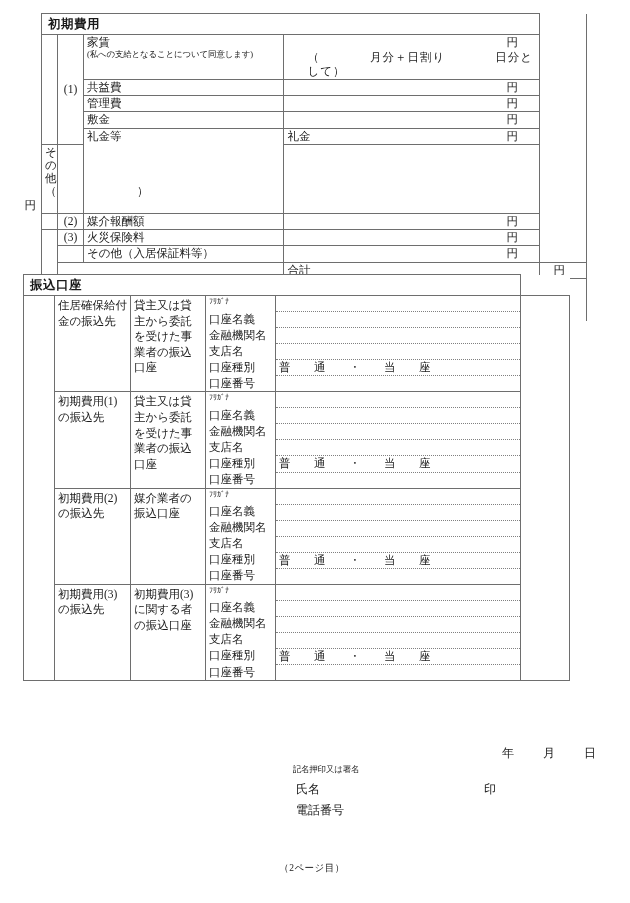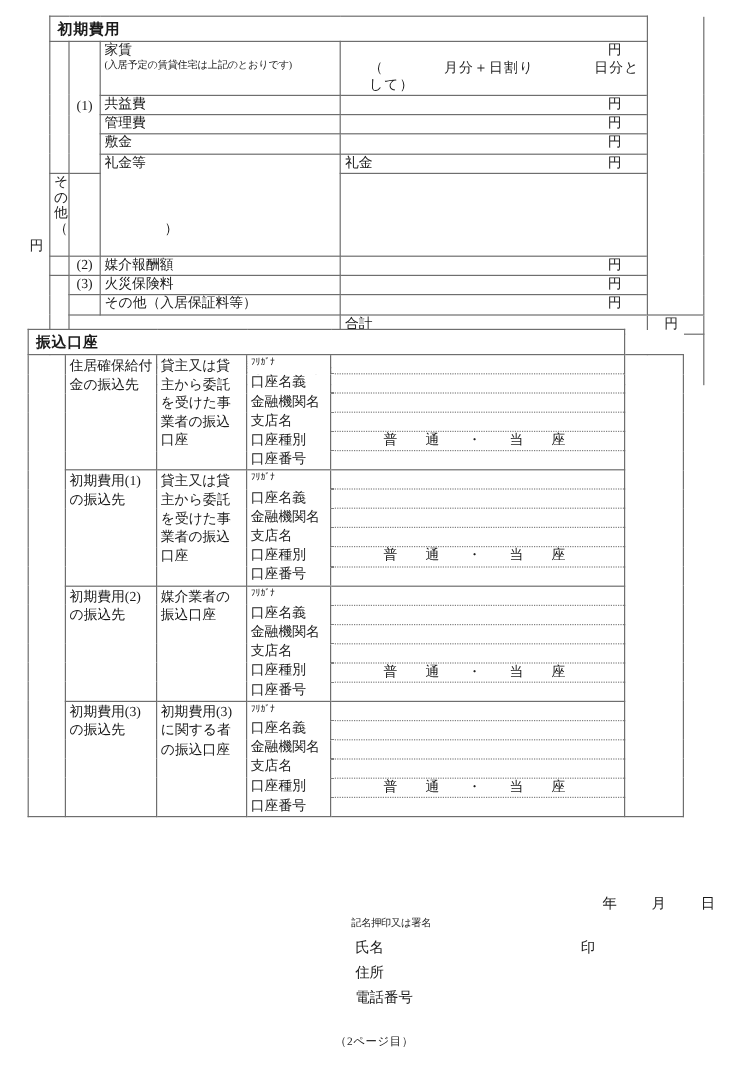--- a/index.html
+++ b/index.html
@@ -108,21 +108,21 @@
   #bank-table td.dtop    { border-top: 1px dotted #808080; }
   #bank-table td.nobot   { border-bottom: none; }
   #bank-table td.notop   { border-top: none; }
 
   .furigana {
     font-family: "DejaVu Sans", "Liberation Sans", sans-serif;
     font-size: 8px;
     letter-spacing: 0px;
   }
   .acct-type {
-    text-align: right;
+    text-align: left;
     letter-spacing: 6px;
     padding-right: 40px;
     display: block;
   }
   .group-cell {
     vertical-align: top;
     line-height: 1.35;
     padding-top: 2px !important;
   }
 
@@ -213,21 +213,21 @@
       <tr>
         <td colspan="4" class="sec-title">初期費用</td>
         <td class="c-tail" style="border:none;"></td>
       </tr>
 
       <tr>
         <td rowspan="6"></td>
         <td rowspan="6" class="c-num" style="vertical-align:middle">(1)</td>
         <td rowspan="2">
           <span>家賃</span>
-          <span class="sub-note">(入居予定の賃貸住宅は上記のとおりです)</span>
+          <span class="sub-note">(私への支給となることについて同意します)</span>
         </td>
         <td style="border-bottom:none;">
           <span class="yen">円</span>
         </td>
         <td rowspan="10" class="c-tail"></td>
       </tr>
       <tr>
         <td style="border-top:none;">
           <span class="rent-breakdown">（　　　　月分＋日割り　　　　日分として）</span>
         </td>
@@ -455,22 +455,19 @@
   </div>
 
   <div id="sign-note">記名押印又は署名</div>
 
   <div id="sign-fields">
     <div class="row">
       <span>氏名</span>
       <span class="seal">印</span>
     </div>
     <div class="row">
-      <span>住所</span>
-    </div>
-    <div class="row">
       <span>電話番号</span>
     </div>
   </div>
 
   <div id="footer">（2ページ目）</div>
 
 </div>
 
 </body></html>

